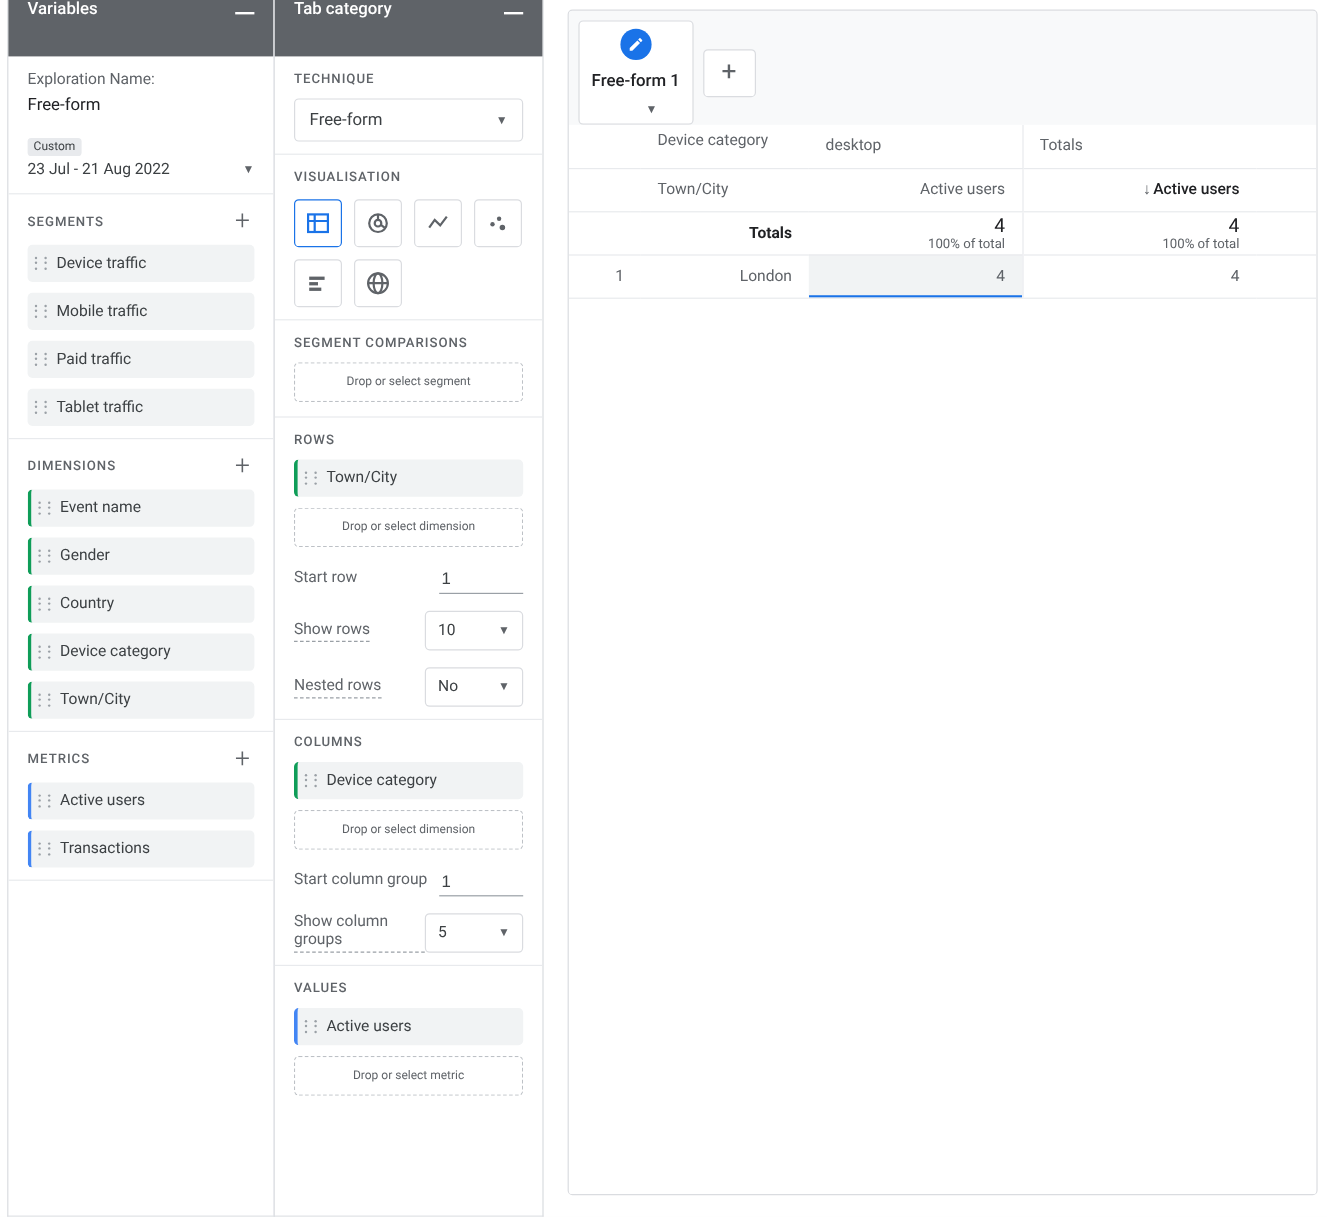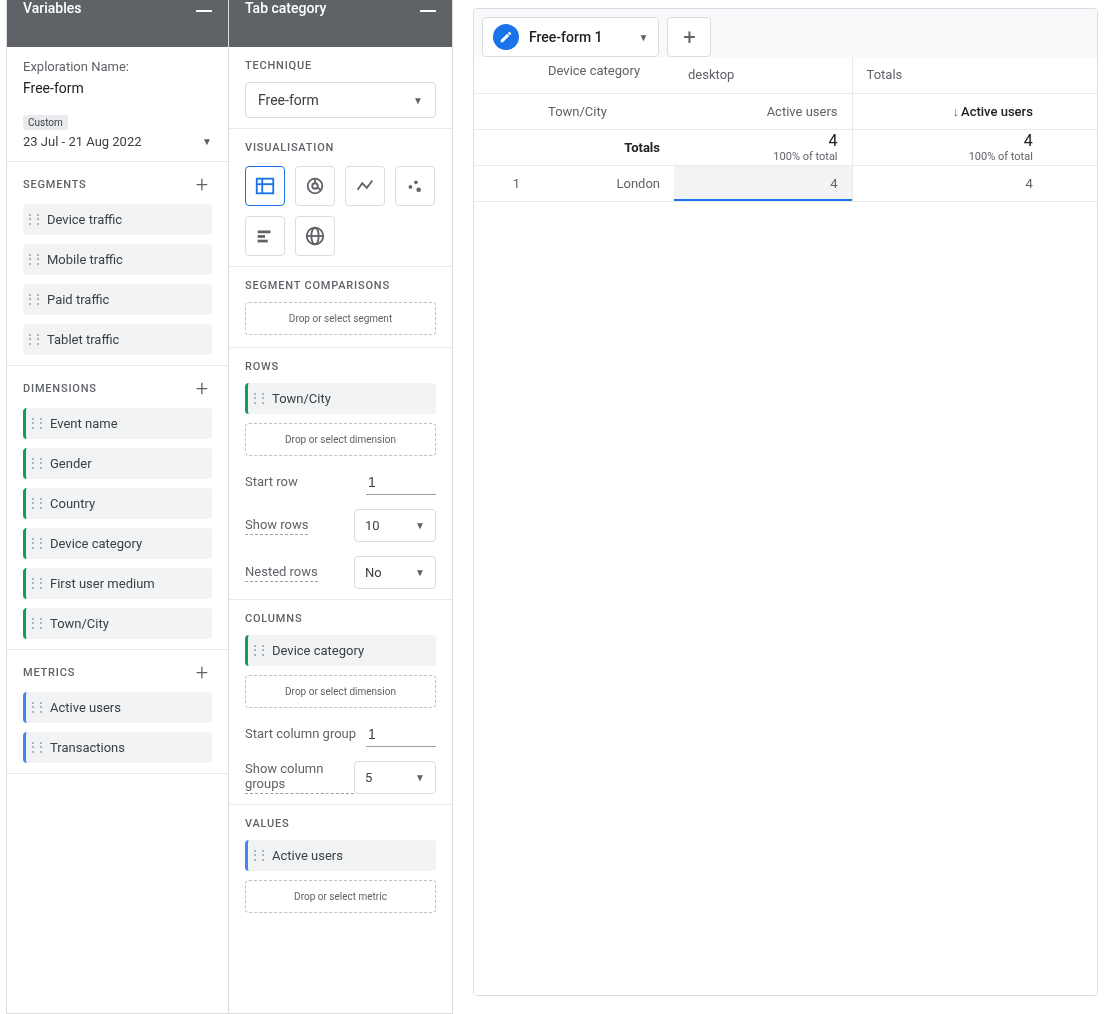--- a/index.html
+++ b/index.html
@@ -50,21 +50,21 @@
 
 .setting-row { display: flex; align-items: center; justify-content: space-between; margin-top: 14px; }
 .setting-label { font-size: 13px; color: #5f6368; border-bottom: 1px dashed #9aa0a6; padding-bottom: 2px; }
 .setting-label.plain { border-bottom: none; }
 .mini-select { border: 1px solid #dadce0; border-radius: 4px; padding: 8px 10px; min-width: 82px; display: flex; justify-content: space-between; align-items: center; font-size: 13px; cursor: pointer; }
 .inline-input { border: none; border-bottom: 1px solid #9aa0a6; padding: 4px 2px; width: 70px; font-size: 14px; color: #3c4043; outline: none; background: transparent; }
 
 .main-area { flex: 1; padding: 8px 8px 8px 20px; position: relative; }
 .canvas { border: 1px solid #dadce0; background: #f8f9fa; height: calc(100% - 10px); border-radius: 4px; overflow: hidden; display: flex; flex-direction: column; }
 .tab-bar { display: flex; align-items: center; padding: 8px 8px 0 8px; background: #f8f9fa; gap: 8px; }
-.tab-chip { display: flex; align-items: center; background: #fff; border: 1px solid #dadce0; border-radius: 4px; padding: 6px 10px; gap: 10px; }
+.tab-chip { display: flex; align-items: center; background: #fff; border: 1px solid #dadce0; border-radius: 4px; padding: 6px 10px; gap: 10px; flex-direction: column; }
 .tab-icon { width: 26px; height: 26px; background: #1a73e8; border-radius: 50%; display: flex; align-items: center; justify-content: center; color: #fff; }
 .tab-name { font-size: 14px; color: #202124; font-weight: 500; }
 .add-tab { width: 44px; height: 40px; border: 1px solid #dadce0; border-radius: 4px; display: flex; align-items: center; justify-content: center; font-size: 22px; color: #5f6368; background: #fff; cursor: pointer; }
 
 .data-scroll { flex: 1; overflow: hidden; background: #fff; margin: 0; }
 table.dt { width: 100%; border-collapse: collapse; font-size: 13px; }
 table.dt th, table.dt td { border-bottom: 1px solid #e8eaed; padding: 0 14px; height: 36px; text-align: right; font-weight: 400; color: #5f6368; }
 table.dt .left { text-align: left; }
 table.dt .right { text-align: right; }
 table.dt thead th { color: #5f6368; font-size: 13px; }
@@ -246,37 +246,20 @@
                 <span class="row">
                   <span class="dot"></span>
                   <span class="dot"></span>
                 </span>
                 <span class="row">
                   <span class="dot"></span>
                   <span class="dot"></span>
                 </span>
               </span>
               <span>Device category</span>
-            </div>
-            <div class="chip green">
-              <span class="drag-dots">
-                <span class="row">
-                  <span class="dot"></span>
-                  <span class="dot"></span>
-                </span>
-                <span class="row">
-                  <span class="dot"></span>
-                  <span class="dot"></span>
-                </span>
-                <span class="row">
-                  <span class="dot"></span>
-                  <span class="dot"></span>
-                </span>
-              </span>
-              <span>First user medium</span>
             </div>
             <div class="chip green">
               <span class="drag-dots">
                 <span class="row">
                   <span class="dot"></span>
                   <span class="dot"></span>
                 </span>
                 <span class="row">
                   <span class="dot"></span>
                   <span class="dot"></span>

